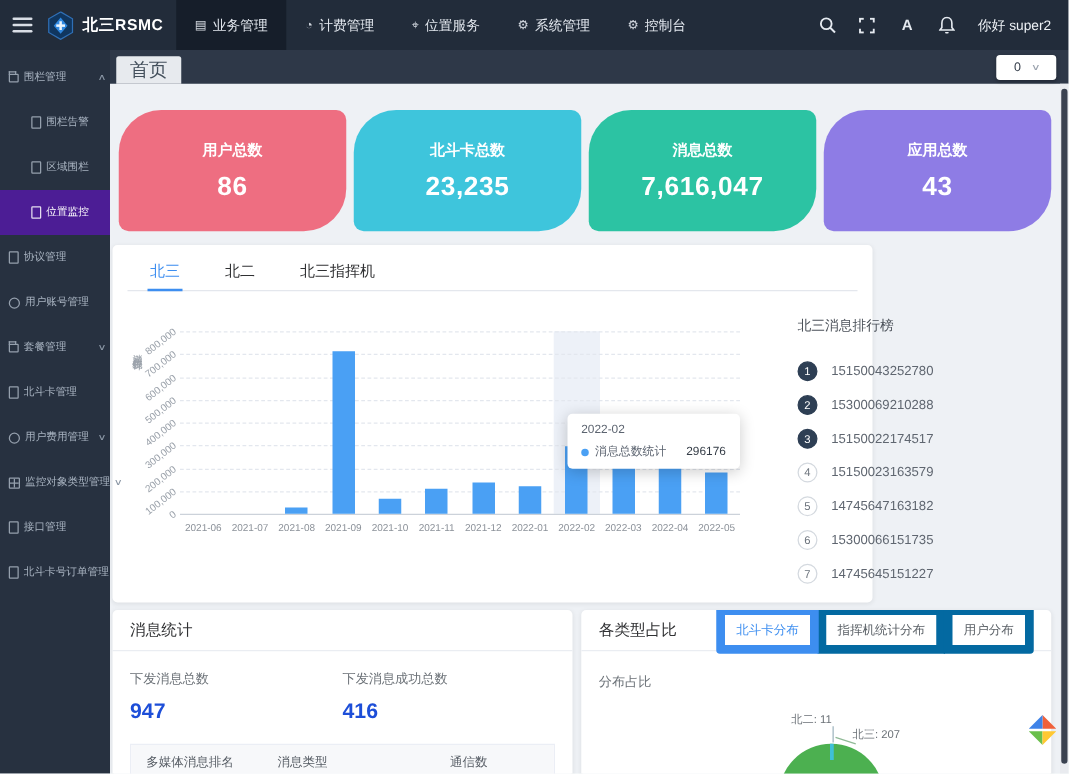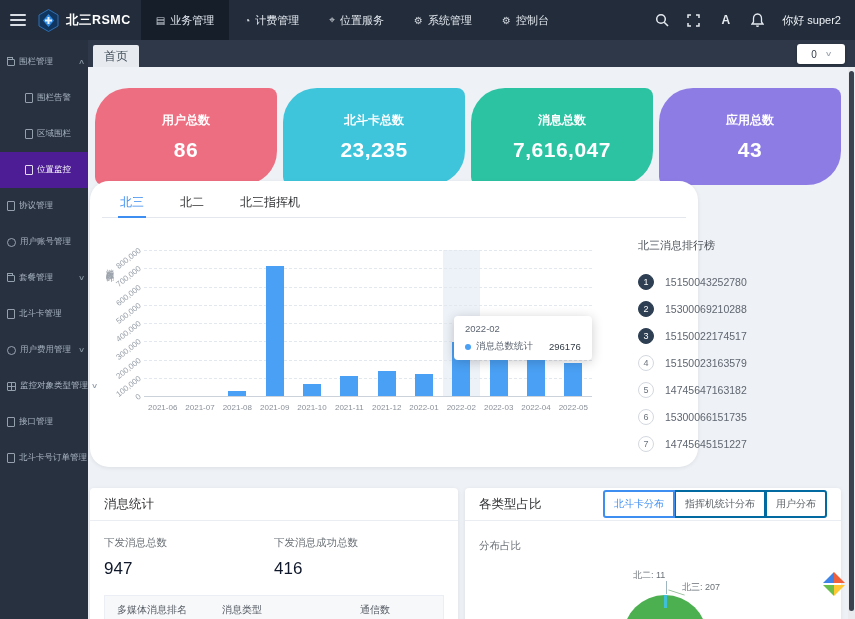--- a/index.html
+++ b/index.html
@@ -31,37 +31,37 @@
   .ic.folder-icon::before { content:""; position:absolute; top:-3px; left:-1px; width:4px; height:2px; border:1px solid currentColor; border-bottom:none; }
   .ic.user-icon { width:9px; height:9px; border-radius:50%; }
   .ic.grid-icon { width:9px; height:9px; background:
       linear-gradient(currentColor,currentColor) 50% 0/1px 100% no-repeat,
       linear-gradient(currentColor,currentColor) 0 50%/100% 1px no-repeat; }
   .chev { margin-left:auto; font-size:7px; color:#8b97a5; transform:scaleX(1.4); }
 
   
   .main { position:absolute; left:88px; top:40px; width:767px; height:579px; }
   .tabstrip { position:absolute; top:0; left:0; width:767px; height:27px; background:#2e3848; }
-  .tab-home { position:absolute; left:5px; bottom:0; height:22px; padding:0 11px; background:#e7eaee; color:#44505c; font-size:12px; display:flex; align-items:center; border-radius:2px 2px 0 0; cursor:pointer; }
+  .tab-home { position:absolute; left:5px; bottom:0; height:22px; padding:0 11px; background:#e7eaee; color:#44505c; font-size:15px; display:flex; align-items:center; border-radius:2px 2px 0 0; cursor:pointer; }
   .pager { position:absolute; right:10px; top:4px; width:48px; height:20px; background:#fff; border-radius:3px; box-shadow:0 1px 3px rgba(0,0,0,.25); display:flex; align-items:center; justify-content:center; gap:9px; font-size:10px; color:#333c49; cursor:pointer; }
   .pager .pv { position:relative; }
   .pager .pc { font-size:7px; color:#9aa2ad; transform:scaleX(1.5); }
 
   .content { position:absolute; top:27px; left:0; width:760px; height:552px; }
 
   
   .cards { position:absolute; top:21px; left:7px; width:746px; display:flex; gap:6px; }
   .card { flex:1; height:97px; border-radius:34px 8px 34px 8px; color:#fff; display:flex; flex-direction:column; align-items:center; justify-content:center; gap:9px; }
   .card-label { font-size:12px; font-weight:bold; }
   .card-value { font-size:21px; font-weight:bold; letter-spacing:.5px; }
 
   .panel { background:#fff; border-radius:4px; box-shadow:0 1px 4px rgba(0,0,0,.08); }
 
   
-  .chart-panel { position:absolute; top:114px; left:2px; width:608px; height:286px; padding:0 12px;border-radius:19px; }
+  .chart-panel { position:absolute; top:129px; left:2px; width:608px; height:286px; padding:0 12px; }
   .chart-tabs { height:37px; border-bottom:1px solid #e4e7ed; display:flex; }
   .ctab { padding:13px 18px 0 18px; font-size:12px; color:#303133; position:relative; cursor:pointer; }
   .ctab.active { color:#3d8ef0; }
   .ctab.active::after { content:""; position:absolute; left:16px; right:16px; bottom:-1px; height:2px; background:#3d8ef0; }
   .chart-row { display:flex; }
   .chart-box { position:relative; width:520px; height:240px; margin-top:6px; flex:none; }
   .grid-line { position:absolute; border-top:1px dashed #e3e7ee; }
   .grid-line.solid { border-top:1px solid #ccd2da; }
   .bar { position:absolute; background:#4aa0f4; }
   .xlab { position:absolute; font-size:8px; color:#8b9199; text-align:center; }
@@ -83,29 +83,29 @@
   .rank-id { flex:1; }
 
   
   .bottom-row { position:absolute; top:421px; left:2px; width:751px; height:260px; display:flex; gap:7px; }
   .panel-hd { height:33px; display:flex; align-items:center; justify-content:space-between; border-bottom:1px solid #eaedf2; padding:0 14px; }
   .panel-title { font-size:12.5px; color:#303133; }
   .msg-panel { width:368px; flex:none; }
   .metrics { display:flex; margin:15px 14px 0 14px; }
   .metric { width:50%; }
   .metric-label { font-size:10.5px; color:#6b7177; }
-  .metric-value { font-size:17px; color:#0f172a; margin-top:9px; }
+  .metric-value { font-size:17px; color:#1d4ed8; margin-top:9px;font-weight:bold; }
   .msg-table { margin:16px 14px 0 14px; border:1px solid #ebeef5; }
   .msg-thead { display:flex; height:28px; align-items:center; background:#f7f8fa; font-size:10px; color:#565c64; }
   .msg-th { padding-left:12px; }
   .msg-th:nth-child(1){ width:105px; } .msg-th:nth-child(2){ flex:1; } .msg-th:nth-child(3){ width:95px; }
 
   .dist-panel { flex:1; position:relative; overflow:hidden; }
   .btn-group { display:flex; }
-  .seg-btn { font-size:10px; padding:5px 9px; border:2px solid #0369a1; background:#fff; color:#5a6066; margin-left:-1px; cursor:pointer; position:relative; }
+  .seg-btn { font-size:10px; padding:5px 9px; border:7px solid #0369a1; background:#fff; color:#5a6066; margin-left:-1px; cursor:pointer; position:relative; }
   .seg-btn:first-child { border-radius:3px 0 0 3px; margin-left:0; }
   .seg-btn:last-child { border-radius:0 3px 3px 0; }
   .seg-btn.active { color:#3d8ef0; border-color:#3d8ef0; z-index:1; }
   .dist-sub { font-size:10.5px; color:#6b7177; margin:18px 0 0 14px; }
   .pie-circle { position:absolute; width:84px; height:84px; border-radius:50%; background:#4cb050; top:107px; left:158px; }
   .pie-sliver { position:absolute; width:3px; height:13px; background:#3fc0d8; top:107px; left:199px; }
   .pie-label { position:absolute; font-size:9px; color:#6b7177; white-space:nowrap; }
   .leader-v { position:absolute; width:1px; height:13px; background:#9fb5c0; top:93px; left:201px; }
   .leader-d { position:absolute; width:17px; height:1px; background:#8fb996; top:104px; left:203px; transform:rotate(18deg); }
 

